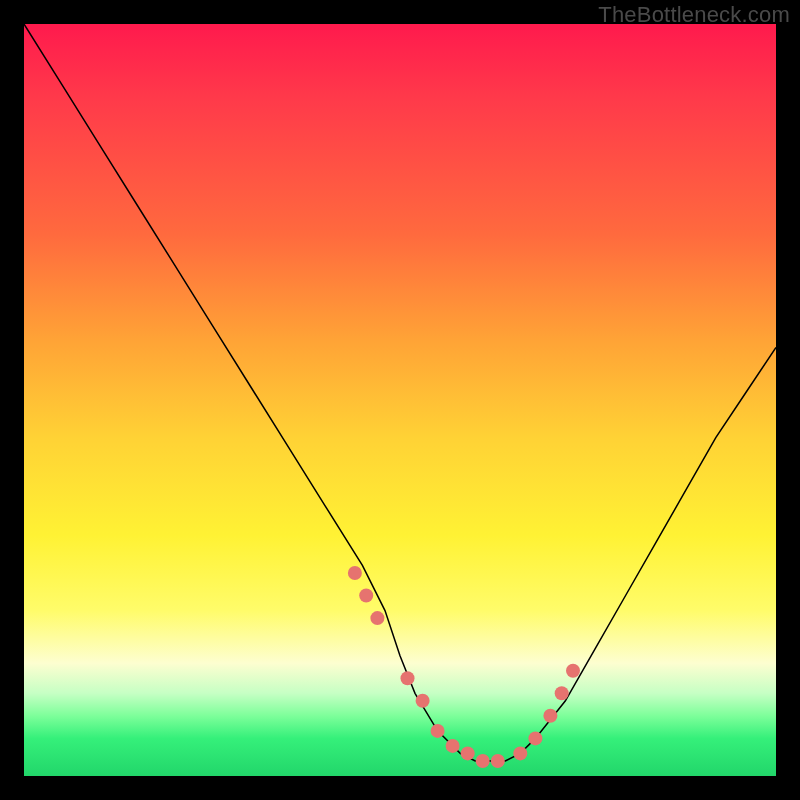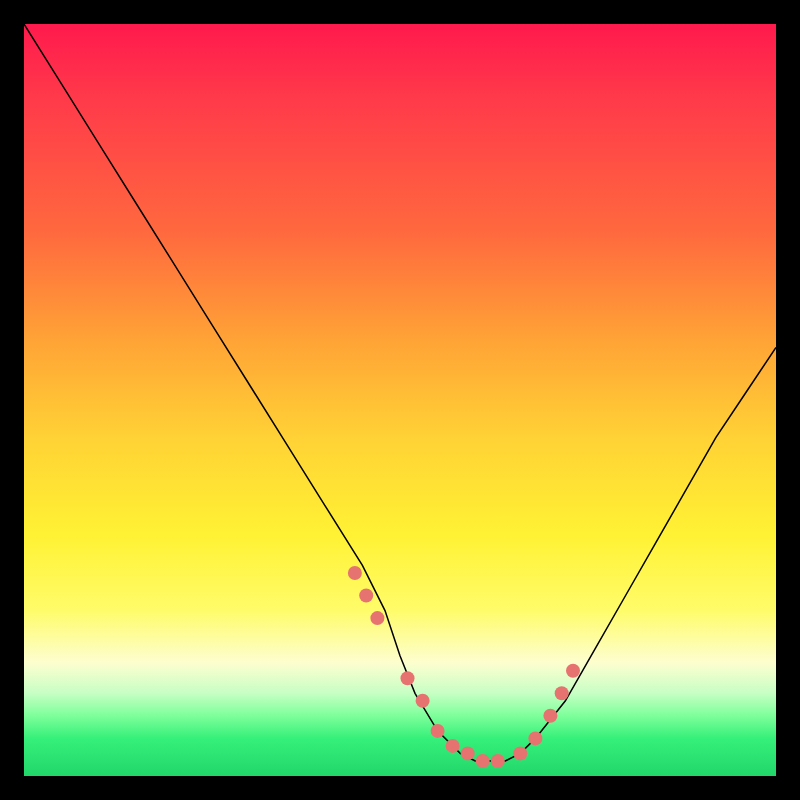--- a/index.html
+++ b/index.html
@@ -64,20 +64,21 @@
   }
   .dot {
     fill: #e6736f;
     stroke: none;
   }
 </style>
 </head>
 <body>
 
 <div class="frame">
+  <div class="watermark">TheBottleneck.com</div>
   <div class="plot">
     <svg class="overlay" viewBox="0 0 752 752" preserveAspectRatio="none">
       <path id="curvePath" class="curve" d="M0.0 0.0 L37.6 60.2 L75.2 120.3 L112.8 180.5 L150.4 240.6 L188.0 300.8 L225.6 361.0 L263.2 421.1 L300.8 481.3 L338.4 541.4 L361.0 586.6 L376.0 631.7 L391.0 669.3 L413.6 706.9 L436.2 729.4 L451.2 737.0 L466.2 737.0 L481.3 737.0 L496.3 729.4 L511.4 714.4 L541.4 676.8 L571.5 624.2 L601.6 571.5 L631.7 518.9 L661.8 466.2 L691.8 413.6 L721.9 368.5 L752.0 323.4"></path>
       <g id="dotsGroup">
           <circle cx="330.9" cy="549.0" r="7" class="dot"></circle>
           <circle cx="342.2" cy="571.5" r="7" class="dot"></circle>
           <circle cx="353.4" cy="594.1" r="7" class="dot"></circle>
           <circle cx="383.5" cy="654.2" r="7" class="dot"></circle>
           <circle cx="398.6" cy="676.8" r="7" class="dot"></circle>
           <circle cx="413.6" cy="706.9" r="7" class="dot"></circle>

